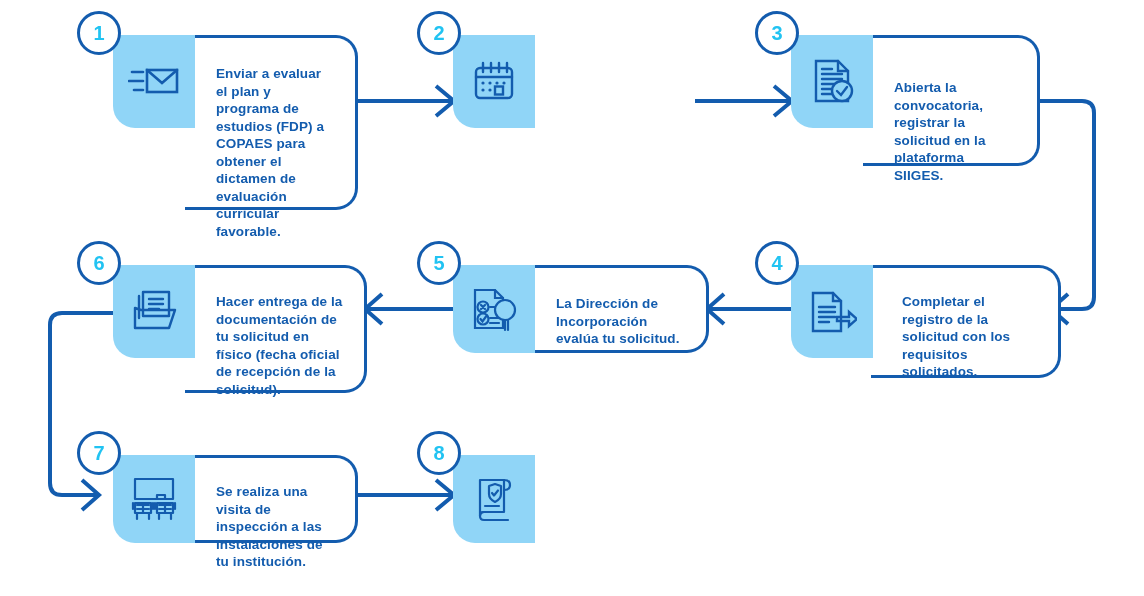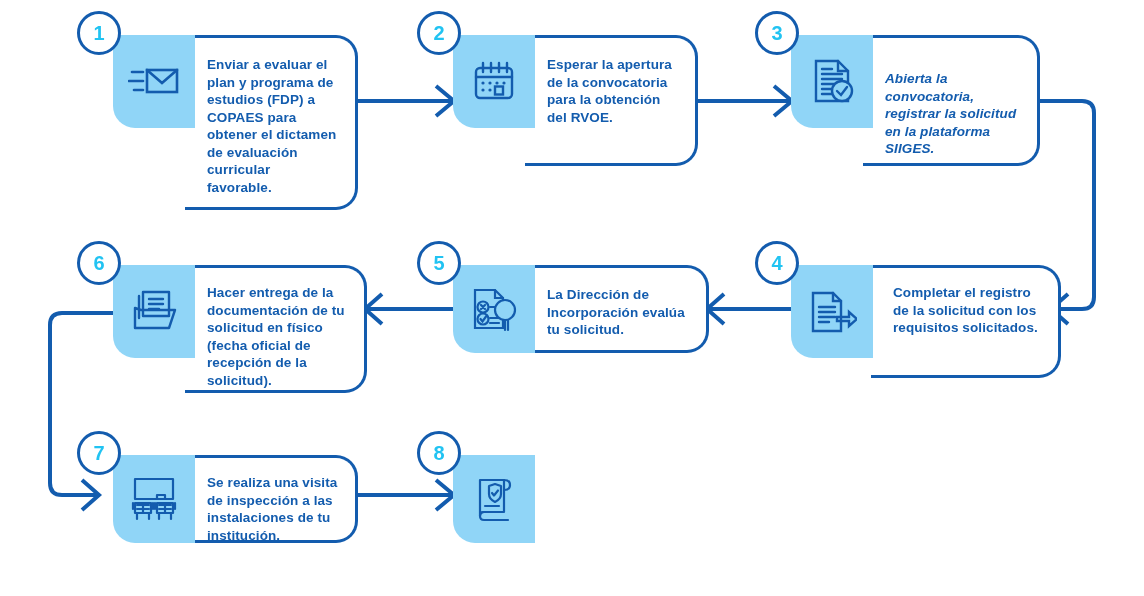--- a/index.html
+++ b/index.html
@@ -74,21 +74,21 @@
     z-index: 1;
   }
   .card-text {
     color: #135CAE;
     font-family: "Liberation Sans", sans-serif;
     font-weight: bold;
     font-size: 13.5px;
     line-height: 17.5px;
     letter-spacing: 0.1px;
     padding: 0;
-    margin: 4px;
+    margin: 13px;
   }
   .badge {
     position: absolute;
     width: 44px;
     height: 44px;
     border-radius: 50%;
     background: #ffffff;
     border: 3px solid #135CAE;
     box-sizing: border-box;
     z-index: 5;
@@ -170,23 +170,20 @@
               <circle cx="20" cy="25" r="1.6" fill="#135CAE" stroke="none"></circle>
               <circle cx="27" cy="25" r="1.6" fill="#135CAE" stroke="none"></circle>
               <circle cx="34" cy="25" r="1.6" fill="#135CAE" stroke="none"></circle>
               <circle cx="13" cy="32" r="1.6" fill="#135CAE" stroke="none"></circle>
               <circle cx="20" cy="32" r="1.6" fill="#135CAE" stroke="none"></circle>
               <rect x="25" y="28.5" width="8" height="8"></rect>
             </g>
           </svg>
         </span>
       </div>
-      <div class="card" style="left:72px; width:173px; height:131px;">
-        <p class="card-text" style="padding:14px 14px 0 18px;">Esperar la apertura de la convocatoria para la obtención del RVOE.</p>
-      </div>
     </div>
     <div class="badge" style="left:-36px; top:-24px;">
       <span>2</span>
     </div>
   </div>
 
   <div class="step" style="left:791px; top:35px;">
     <div class="step-inner" style="width:249px; height:131px;">
       <div class="icon-panel" style="height:93px;">
         <span>
@@ -195,21 +192,21 @@
               <path d="M8,4 L30,4 L40,14 L40,44 L8,44 Z"></path>
               <path d="M30,4 L30,14 L40,14"></path>
               <path d="M14,12 L24,12 M14,17 L34,17 M14,22 L34,22 M14,27 L34,27 M14,32 L28,32 M14,37 L24,37"></path>
               <circle cx="34" cy="34" r="10" fill="#90D5F7"></circle>
               <path d="M29,34 L33,38 L39,30"></path>
             </g>
           </svg>
         </span>
       </div>
       <div class="card" style="left:72px; width:177px; height:131px;">
-        <p class="card-text" style="padding:28px 10px 0 18px;font-style:italic;">Abierta la convocatoria, registrar la solicitud en la plataforma SIIGES.</p>
+        <p class="card-text" style="padding:28px 10px 0 18px;">Abierta la convocatoria, registrar la solicitud en la plataforma SIIGES.</p>
       </div>
     </div>
     <div class="badge" style="left:-36px; top:-24px;">
       <span>3</span>
     </div>
   </div>
 
   <div class="step" style="left:791px; top:265px;">
     <div class="step-inner" style="width:262px; height:113px;">
       <div class="icon-panel" style="height:93px;">

